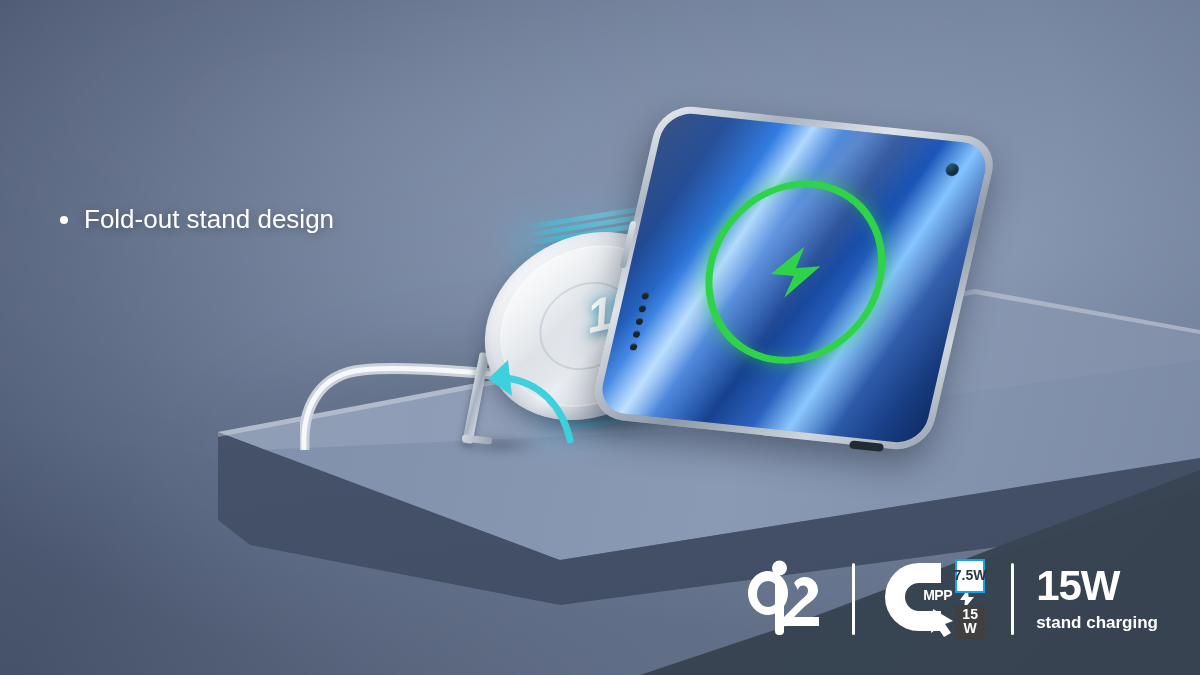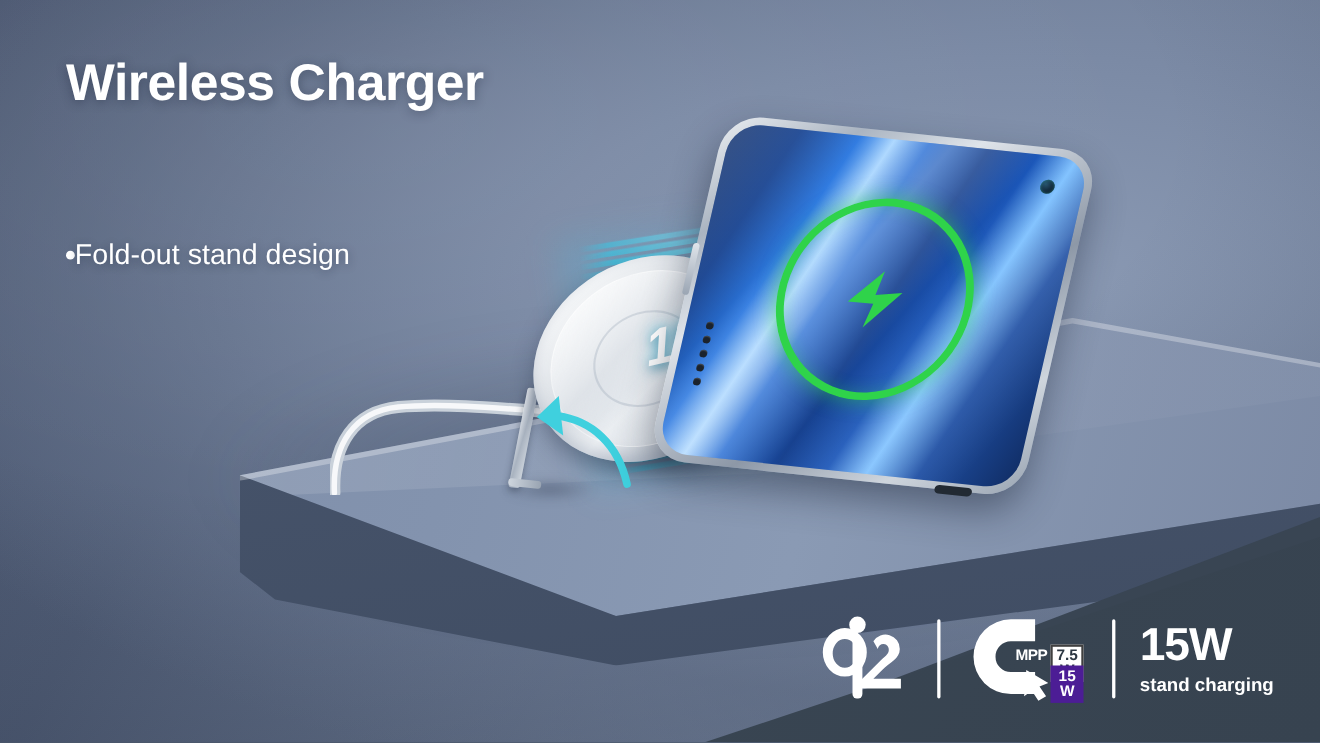--- a/index.html
+++ b/index.html
@@ -203,24 +203,23 @@
   
   .headline {
     position:absolute; left:60px; top:48px; width:520px;
     color:#ffffff; font-size:47px; font-weight:700; line-height:1.17;
     letter-spacing:-.4px;
     text-shadow:0 2px 10px rgba(20,30,50,.38);
   }
   .headline span { display:block; }
   .bullet-row {
     position:absolute; left:60px; top:204px;
-    display:flex; align-items:center; gap:0;
+    display:flex; align-items:center; gap:16px;
     color:#ffffff; font-size:26px; font-weight:500;
     text-shadow:0 2px 8px rgba(20,30,50,.35);
-    margin-top:12px;
   }
   .bullet-dot { width:8px; height:8px; border-radius:50%; background:#fff; flex:none; }
 
   
   .footer-band {
     position:absolute; left:0; top:0; width:1200px; height:675px;
     clip-path:polygon(660px 675px, 1200px 675px, 1200px 470px, 1200px 470px, 660px 675px);
     background:#394553;
   }
   .footer-band2 {
@@ -236,28 +235,27 @@
 
   .qi2-logo { display:flex; align-items:center; }
   .mpp-badge { position:relative; width:112px; height:80px; }
   .mpp-label {
     position:absolute; left:46px; top:28px;
     color:#ffffff; font-size:14px; font-weight:700; letter-spacing:-.5px;
   }
   .box-75 {
     position:absolute; right:4px; top:0; width:30px; height:34px;
     background:#ffffff; color:#2c3742;
-    display:flex; flex-direction:column; align-items:center; justify-content:center;
+    display:flex; align-items:center; justify-content:center;
     line-height:.98; font-weight:800; font-size:14px;
-    border:2px solid #404040;
-    margin-top:27px;
+    border:2px solid #0ea5e9;
   }
   .box-15 {
     position:absolute; right:4px; bottom:0; width:30px; height:34px;
-    background:#4c1d95; color:#ffffff;
+    background:#404040; color:#ffffff;
     display:flex; flex-direction:column; align-items:center; justify-content:center;
     line-height:.98; font-weight:800; font-size:14px;
   }
   .mini-bolt { position:absolute; left:82px; top:30px; width:16px; height:20px; }
 
   .watt-block { text-align:left; color:#ffffff; }
   .watt-big { font-size:42px; font-weight:800; line-height:1; letter-spacing:-1px; }
   .watt-sub { font-size:17px; font-weight:700; margin-top:6px; }
 </style>
 </head>
@@ -345,21 +343,20 @@
             <i></i>
             <i></i>
         </div>
       </div>
       <div class="phone-side-btn"></div>
       <div class="phone-port"></div>
     </div>
   </div>
 
   <div class="headline">
-    <span>Wireless Charger</span>
   </div>
 
   <div class="bullet-row">
     <span class="bullet-dot"></span>
     <span>Fold-out stand design</span>
   </div>
 
   <div class="footer-band"></div>
   <div class="footer-band2"></div>
 

